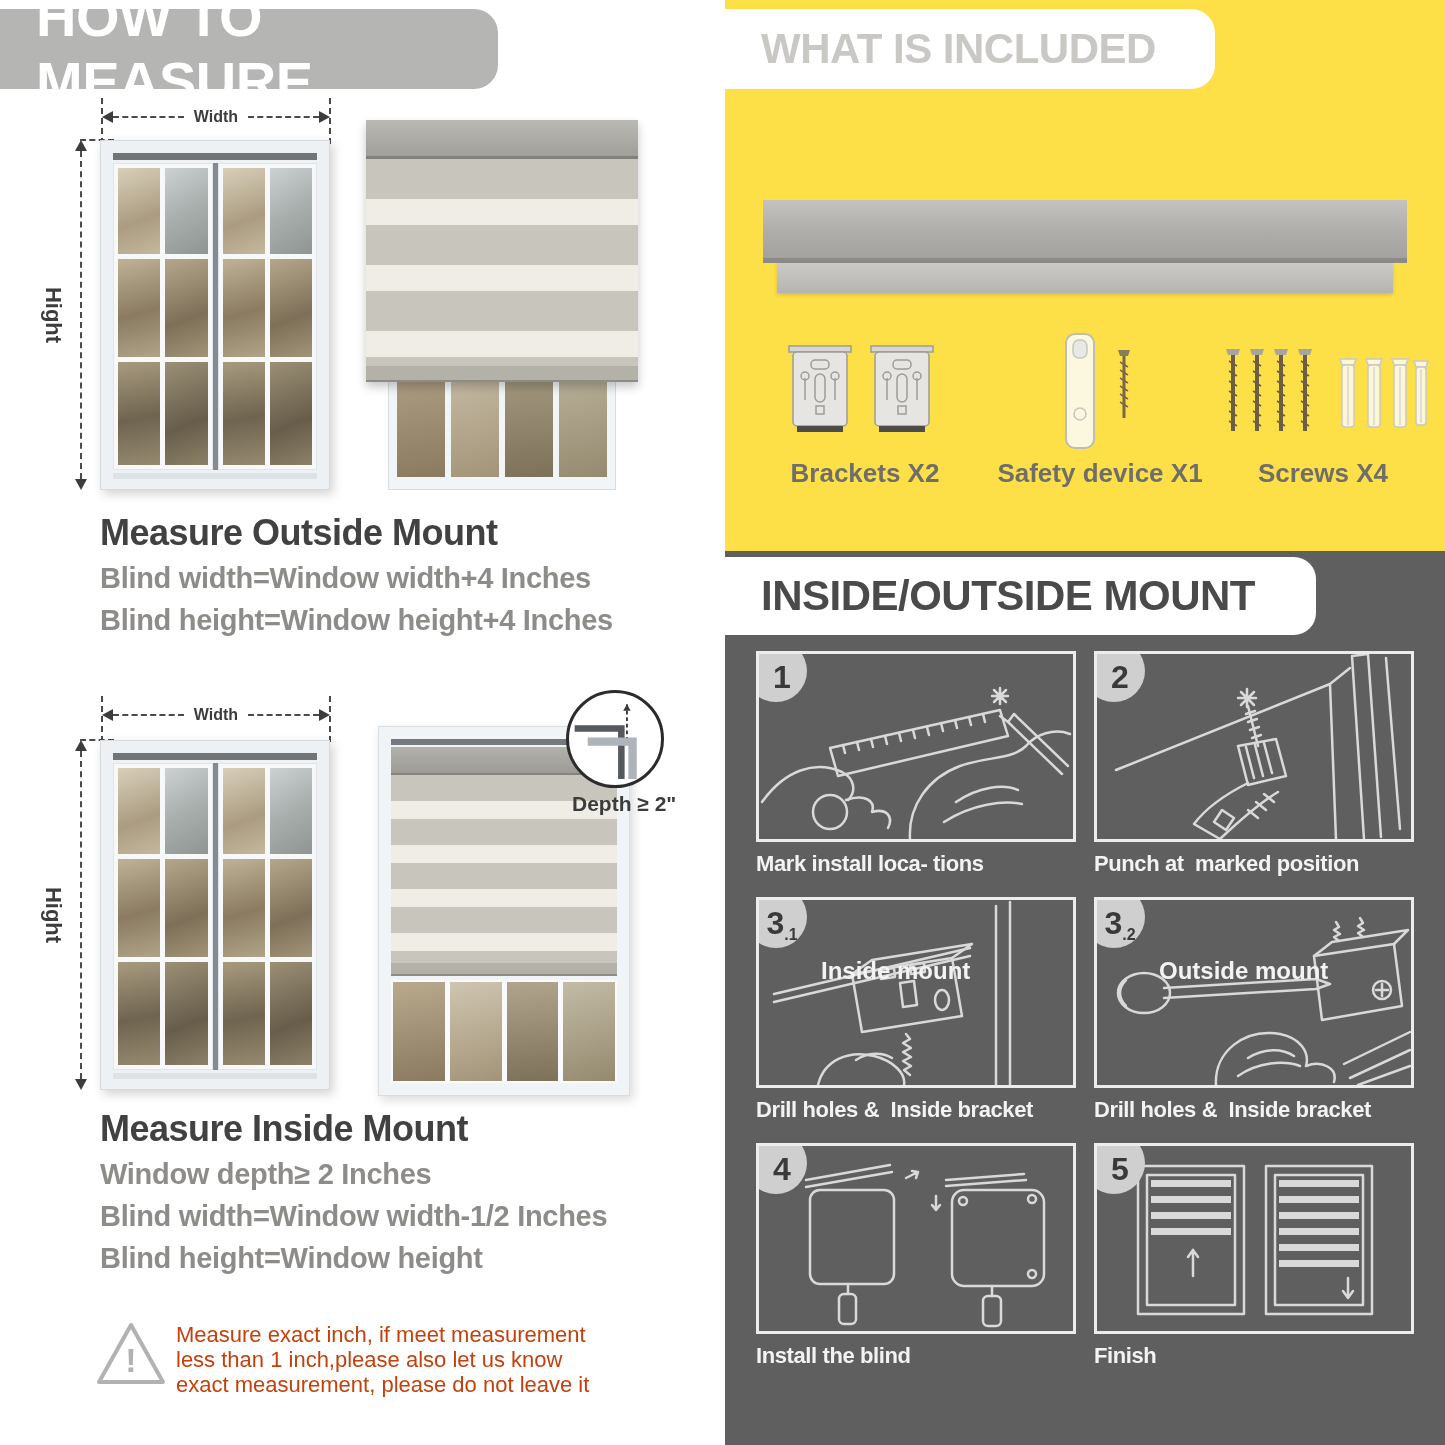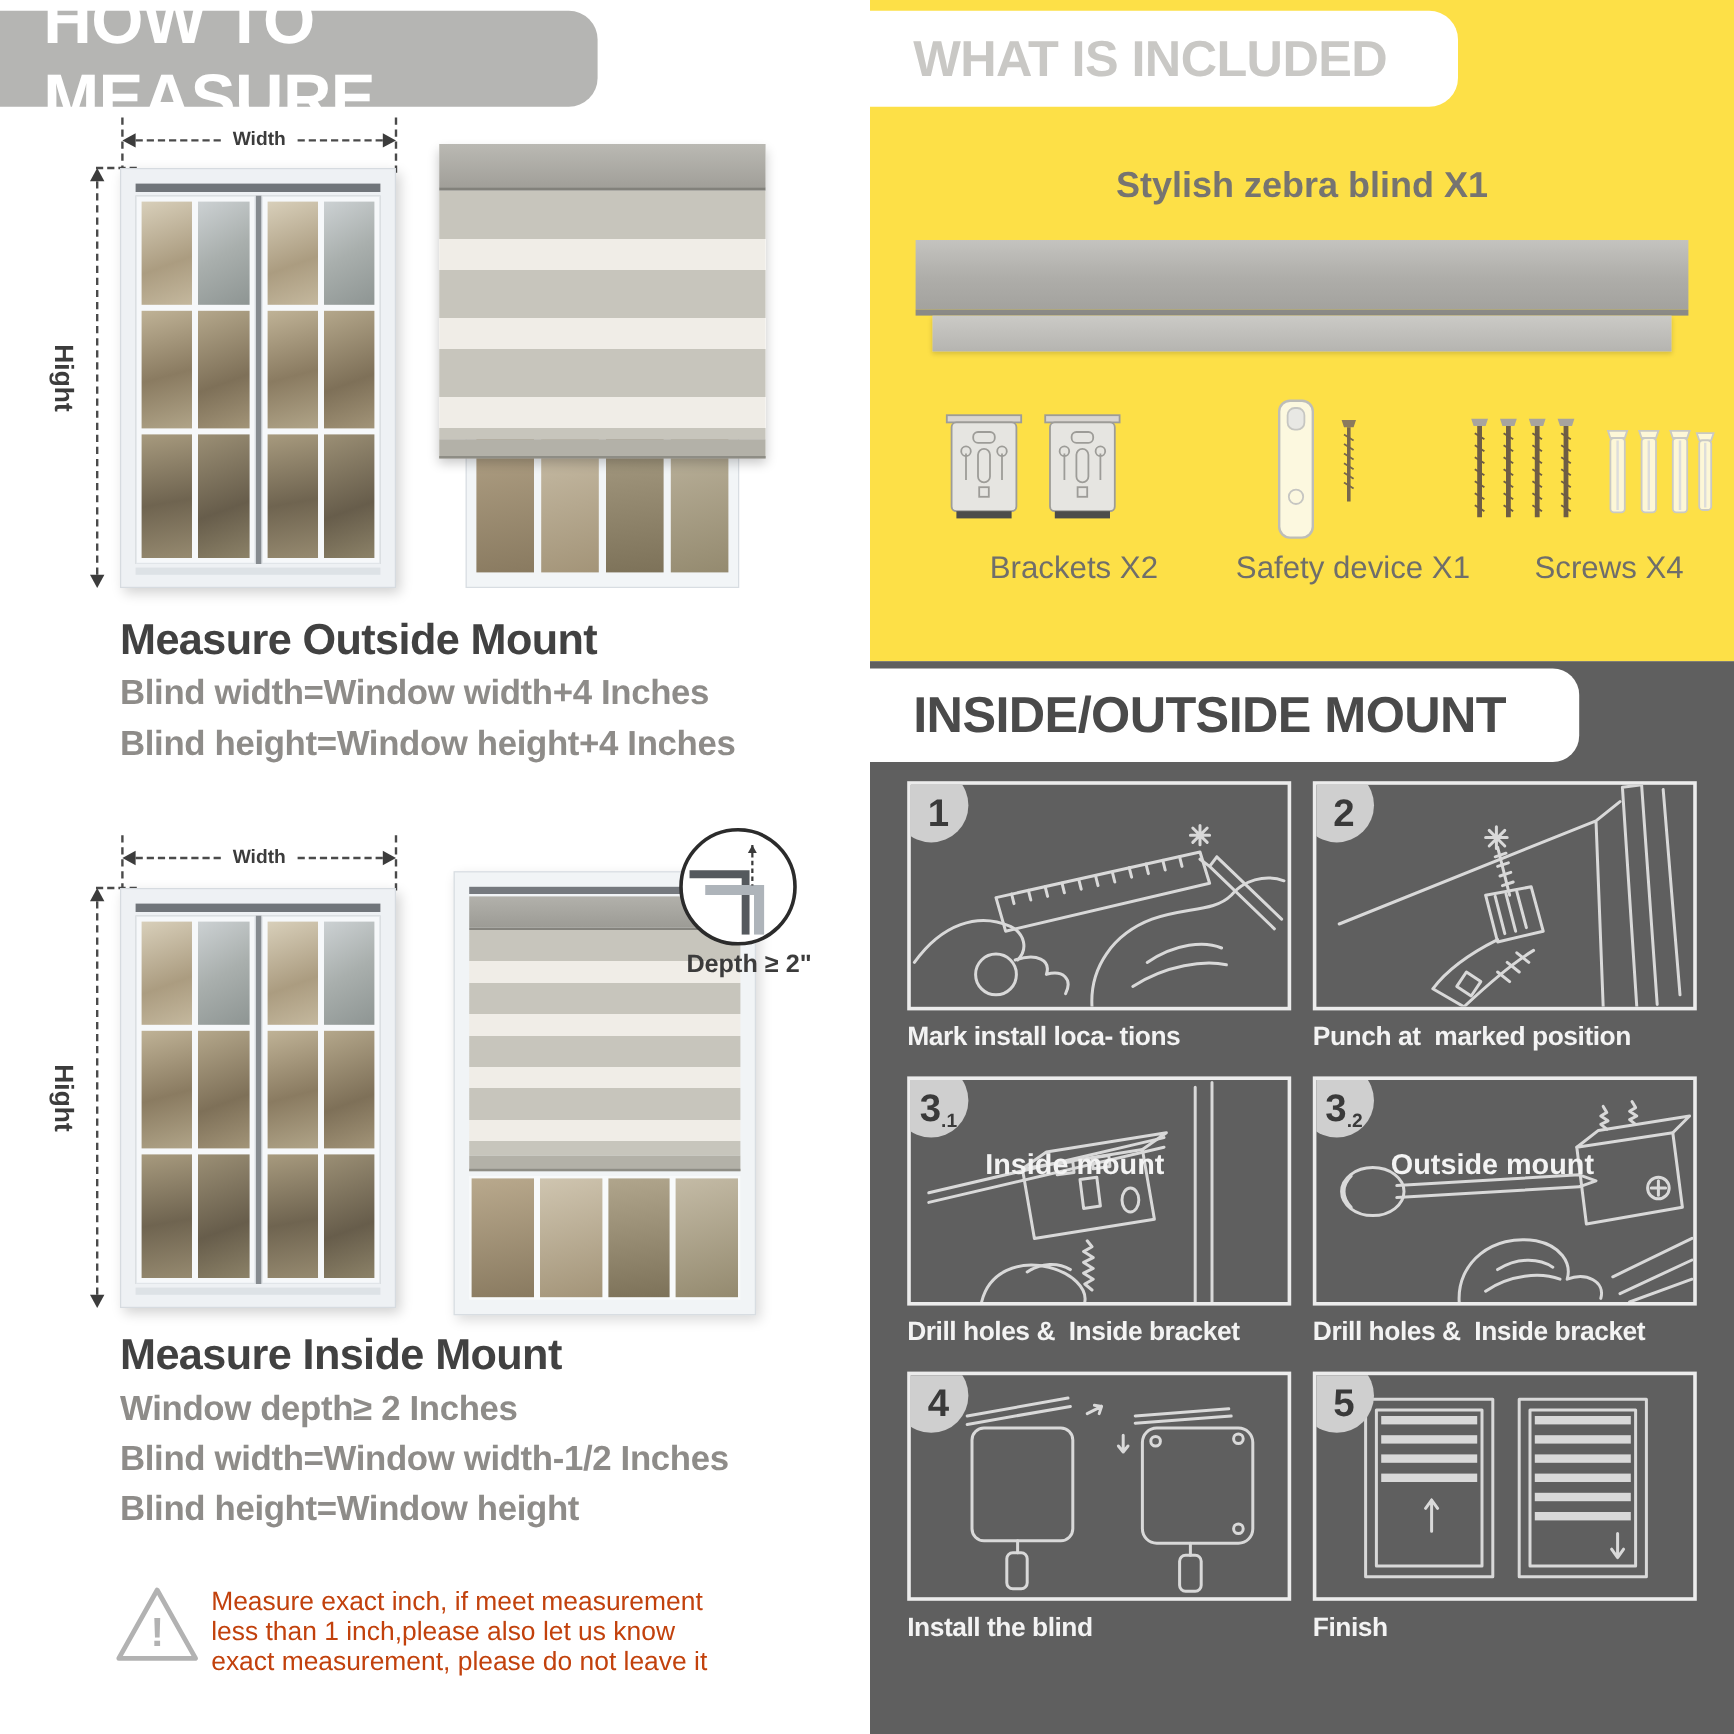--- a/index.html
+++ b/index.html
@@ -87,21 +87,21 @@
   .warning-text{position:absolute;left:176px;top:1322px;width:440px;font-size:22px;line-height:25px;color:#c2410c;}
   .warning-tri{position:absolute;left:94px;top:1320px;}
 
   
   .blind-label{position:absolute;left:0;top:138px;width:100%;text-align:center;
     font-size:30px;font-weight:bold;color:#767471;}
   .headrail{position:absolute;left:38px;top:200px;width:644px;height:58px;
     background:linear-gradient(180deg,#c4c3bf,#aeada9 55%,#a3a29e);border-bottom:5px solid #8b8a86;}
   .headrail-sub{position:absolute;left:52px;top:263px;width:616px;height:30px;
     background:linear-gradient(180deg,#cbcac6,#b5b4b0);box-shadow:0 2px 4px rgba(0,0,0,.15);}
-  .part-label{position:absolute;top:458px;text-align:right;font-size:26px;font-weight:normal;color:#6f6e6b;}
+  .part-label{position:absolute;top:458px;text-align:center;font-size:26px;font-weight:bold;color:#6f6e6b;}
   .part-art{position:absolute;}
 
   
   .steps-grid{position:absolute;left:31px;top:100px;width:660px;display:grid;
     grid-template-columns:320px 320px;column-gap:18px;row-gap:16px;}
   .step-box{height:185px;border:3px solid #ececec;position:relative;overflow:hidden;}
   .step-caption{margin-top:9px;height:30px;font-size:22px;font-weight:bold;color:#f3f3f3;
     white-space:pre-wrap;letter-spacing:-0.4px;}
   .badge{position:absolute;top:-14px;left:-14px;width:62px;height:62px;border-radius:50%;
     background:#cfcfcf;display:flex;align-items:center;justify-content:center;
@@ -256,21 +256,20 @@
     </div>
     <div class="warning-text">Measure exact inch, if meet measurement less than 1 inch,please also let us know exact measurement, please do not leave it</div>
   </section>
 
   <section class="col-right">
 
     <div class="right-top">
       <div class="hdr hdr-included">
         <span>WHAT IS INCLUDED</span>
       </div>
-      <div class="blind-label">Stylish zebra blind X1</div>
       <div class="headrail"></div>
       <div class="headrail-sub"></div>
 
       <div class="part-art" style="left:62px;top:340px;">
         <svg viewBox="0 0 150 100" width="150" height="100">
           <g stroke="#9d9c98" stroke-width="1.5" fill="#e6e5e1">
             <rect x="2" y="6" width="62" height="6" fill="#d9d5d1"></rect>
             <rect x="6" y="12" width="54" height="74" rx="4"></rect>
             <rect x="84" y="6" width="62" height="6" fill="#d9d5d1"></rect>
             <rect x="88" y="12" width="54" height="74" rx="4"></rect>

